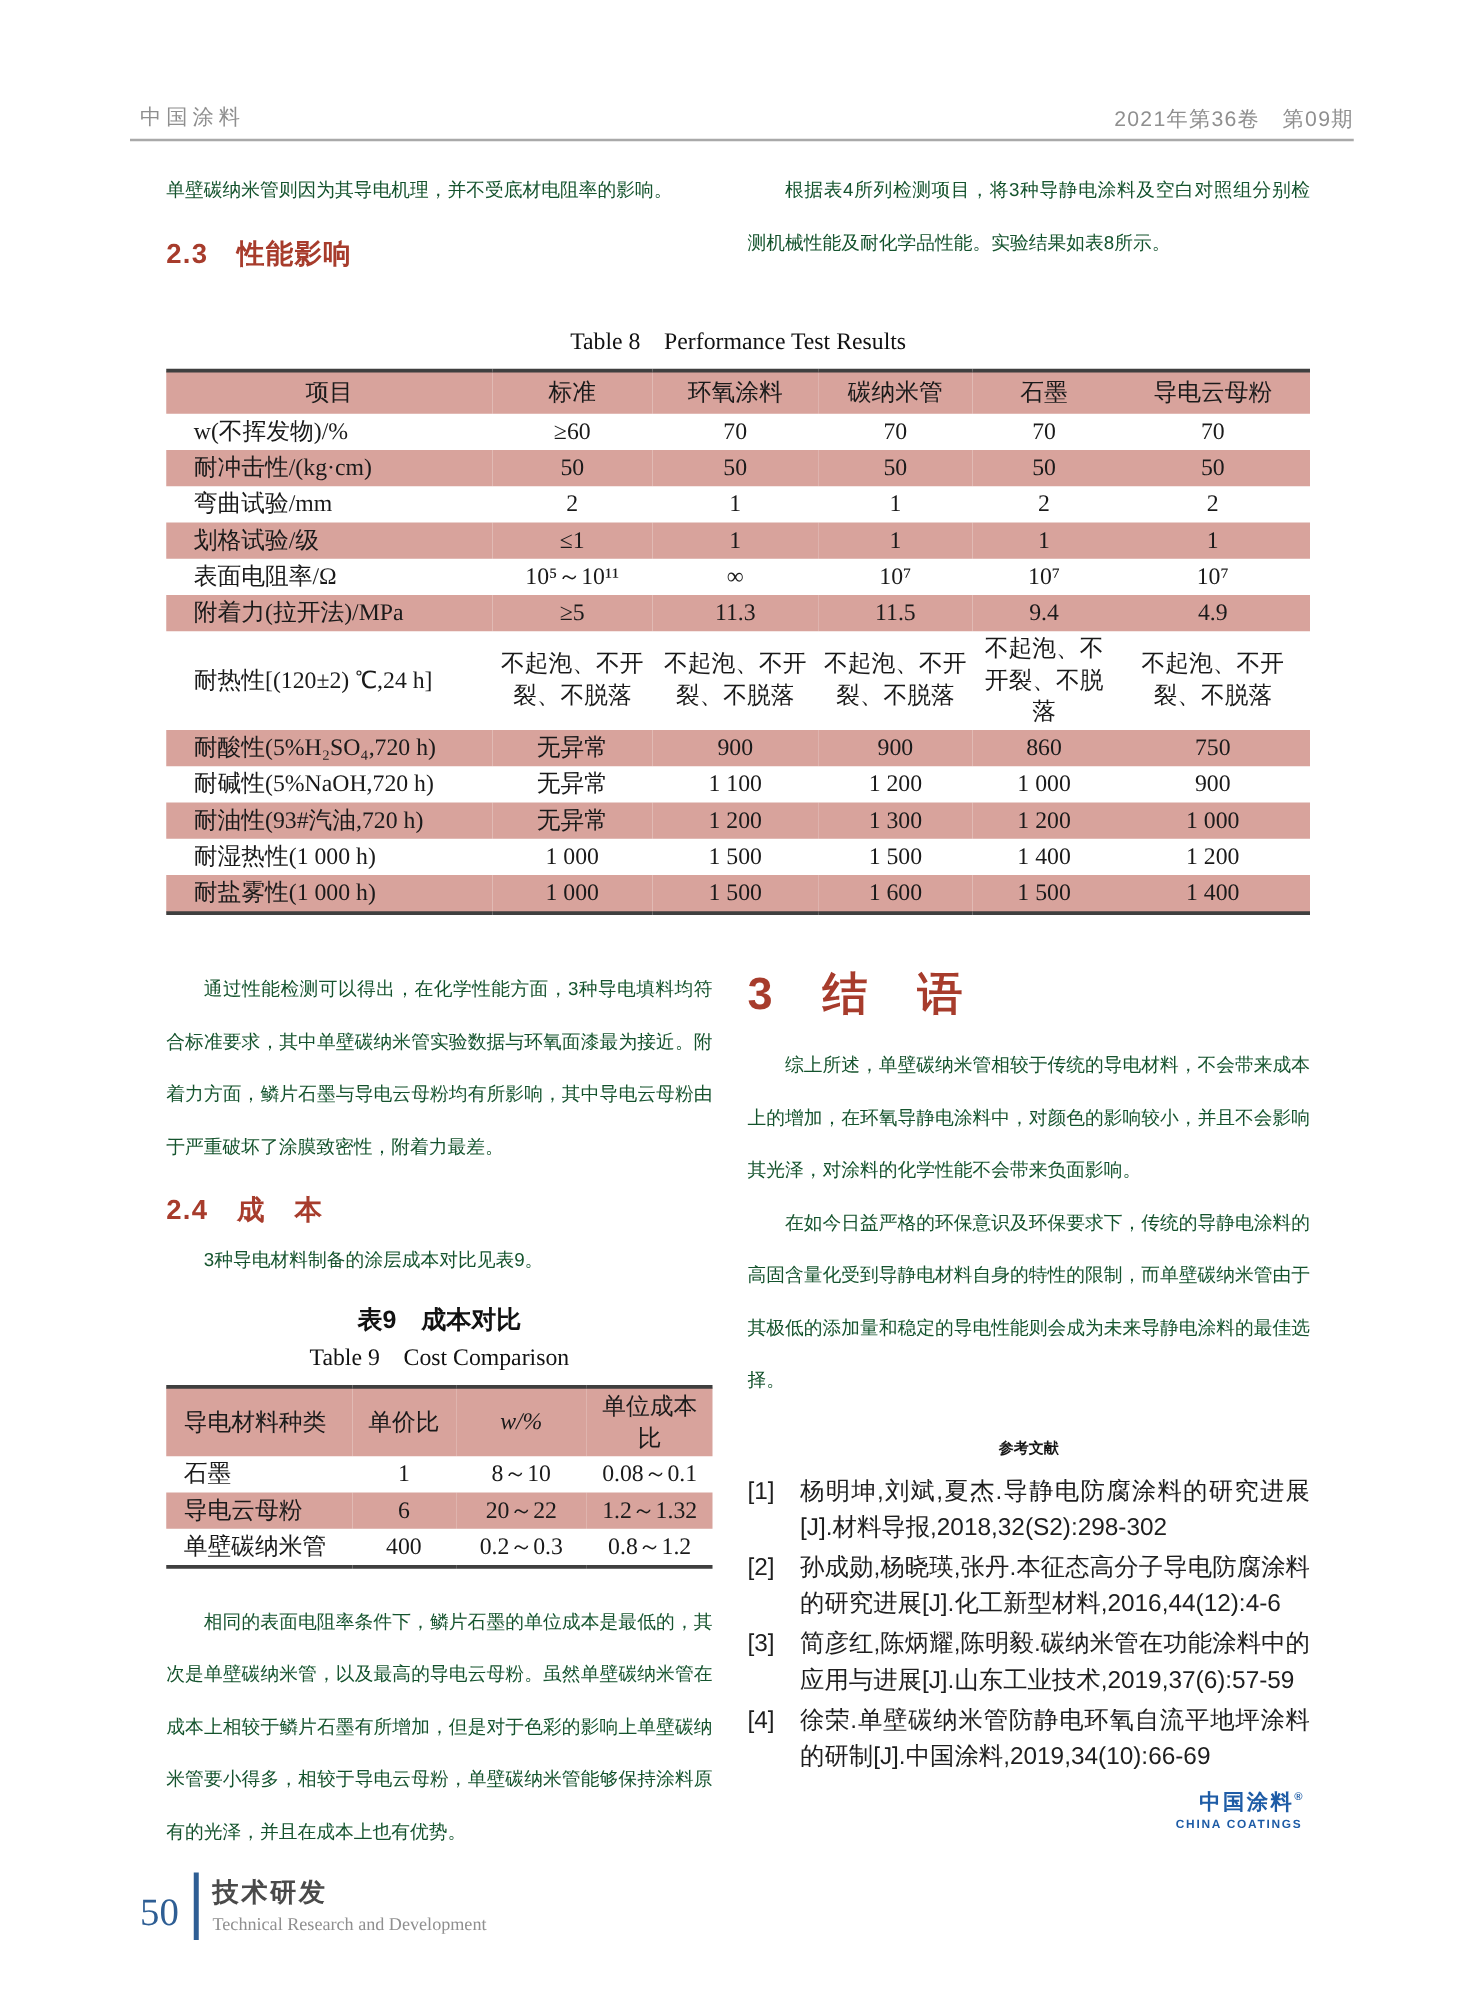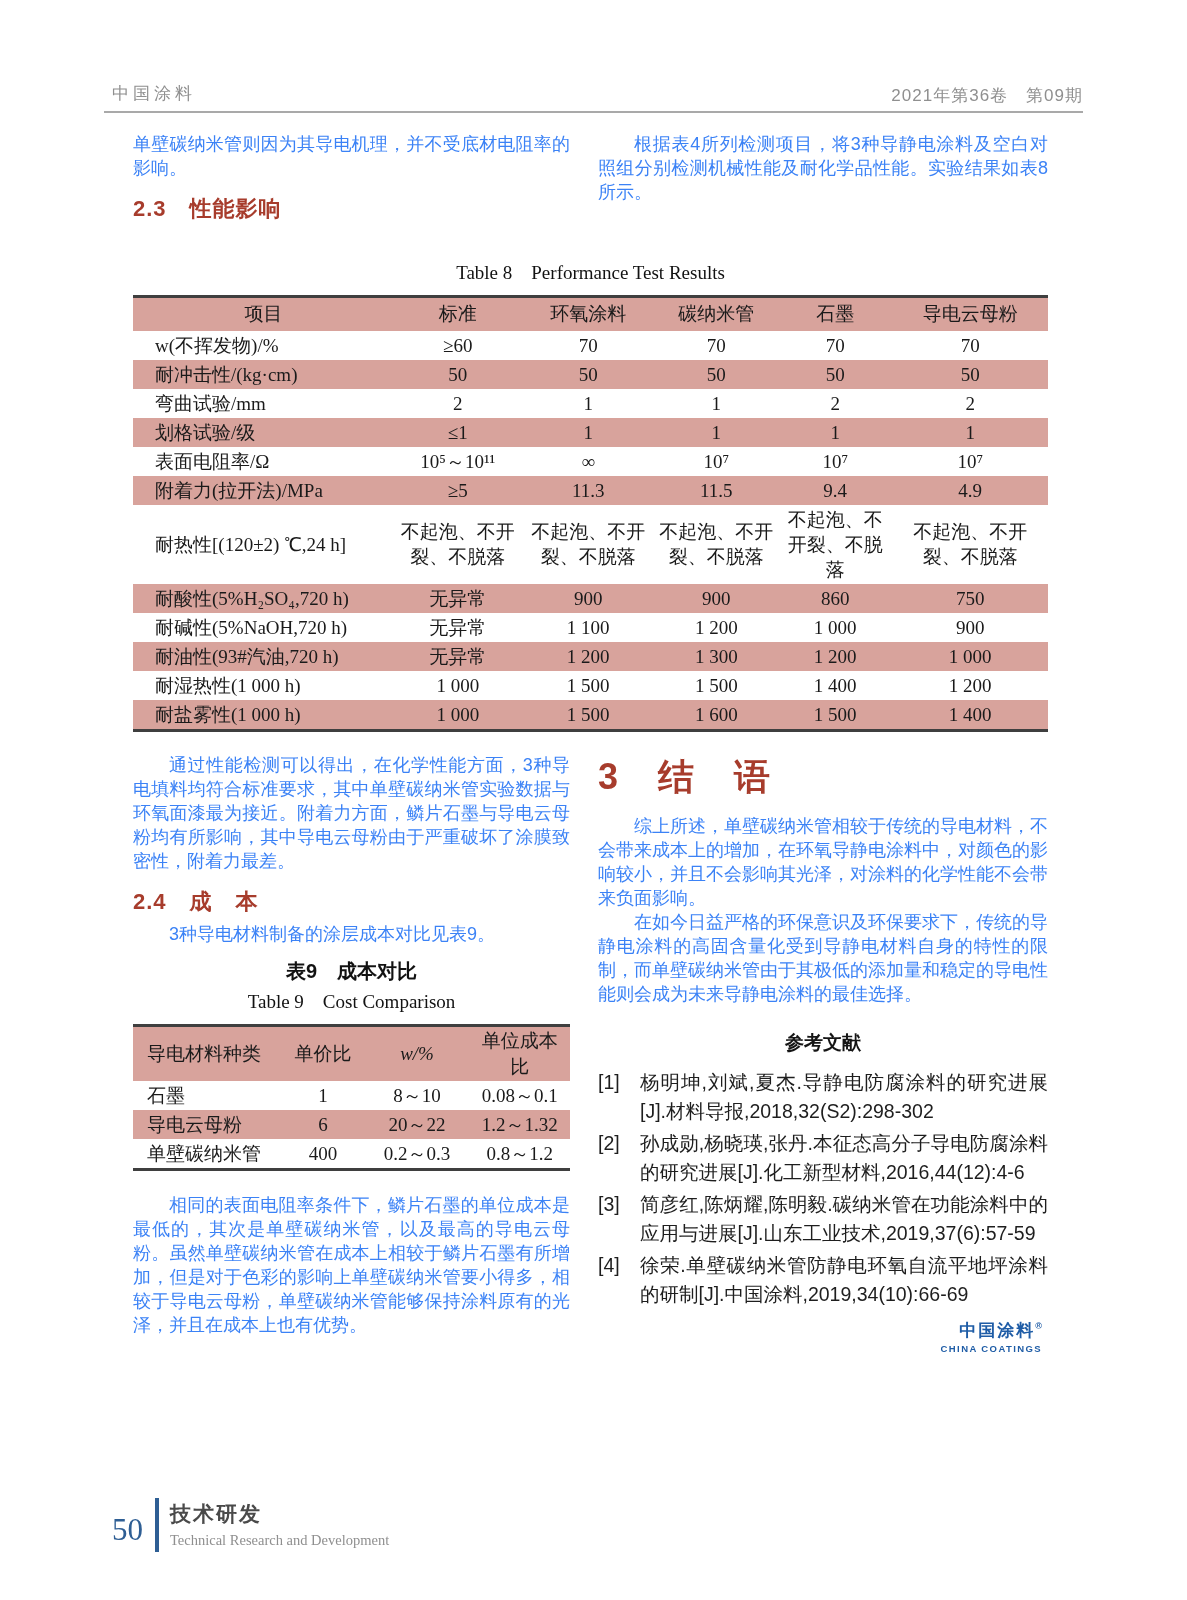--- a/index.html
+++ b/index.html
@@ -7,25 +7,25 @@
   body { font-family:"Liberation Sans", sans-serif; }
   .page { position:relative; width:1187px; height:1600px; background:#ffffff; overflow:hidden; }
 
   
   .hdr-journal { position:absolute; left:112px; top:82px; font-size:17px; color:#8f8f8f; letter-spacing:4px; }
   .hdr-issue   { position:absolute; right:104px; top:84px; font-size:17px; color:#8f8f8f; letter-spacing:1px; }
   .hdr-rule    { position:absolute; left:104px; top:111px; width:979px; height:2px; background:#a9a9a9; }
 
   
   .topcols { position:absolute; left:133px; top:132px; width:915px; display:flex; gap:28px; }
-  .midcols { position:absolute; left:133px; top:753px; width:915px; display:flex; gap:28px; }
+  .midcols { position:absolute; left:133px; top:771px; width:915px; display:flex; gap:28px; }
   .colL { width:437px; flex:none; }
   .colR { width:450px; flex:none; }
 
-  .par { font-size:18px; line-height:24px; color:#3b82f6; text-align:justify; }
+  .par { font-size:15px; line-height:42px; color:#14532d; text-align:justify; }
   .indent { text-indent:2em; }
 
   .h-red { color:#a73c2c; font-weight:700; }
   .h-sub { font-size:22px; margin-top:14px; letter-spacing:1px; }
   .h-main { font-size:36px; letter-spacing:2px; margin-bottom:12px; }
 
   
   .t8-block { position:absolute; left:133px; top:256px; width:915px; }
   .tbl-title-zh { text-align:center; font-weight:700; font-size:20px; color:#121212; }
   .tbl-title-en { text-align:center; font-weight:400; font-size:19px; color:#121212;
@@ -38,21 +38,21 @@
             text-align:center; padding:2px 4px; }
   .tbl tbody tr:nth-child(even) td { background:#d8a39c; }
   .t8 td:first-child { text-align:left; padding-left:22px; }
   .t9 th:first-child, .t9 td:first-child { text-align:left; padding-left:14px; }
   .t9 th:nth-child(3) { font-style:italic; }
   .t9-titles { margin-top:12px; }
   .mt-par { margin-top:22px; }
   .lead-par { margin-top:5px; }
 
   
-  .ref-head { text-align:center; font-weight:700; font-size:19px; color:#151515; margin:24px 0 12px; }
+  .ref-head { text-align:center; font-weight:700; font-size:12px; color:#151515; margin:24px 0 12px; }
   .ref { display:flex; font-size:19.5px; line-height:29px; color:#1e1e1e; margin-top:3px; }
   .ref-num { width:42px; flex:none; }
   .ref-text { flex:1; text-align:justify; }
 
   
   .logo { text-align:right; margin-top:10px; padding-right:6px; }
   .logo-zh { color:#1e5ca6; font-weight:700; font-size:17px; letter-spacing:2px; }
   .logo-mark { font-size:9px; vertical-align:super; letter-spacing:0; }
   .logo-en { color:#1e5ca6; font-weight:700; font-size:9.5px; letter-spacing:1.4px; margin-top:1px; }
 

